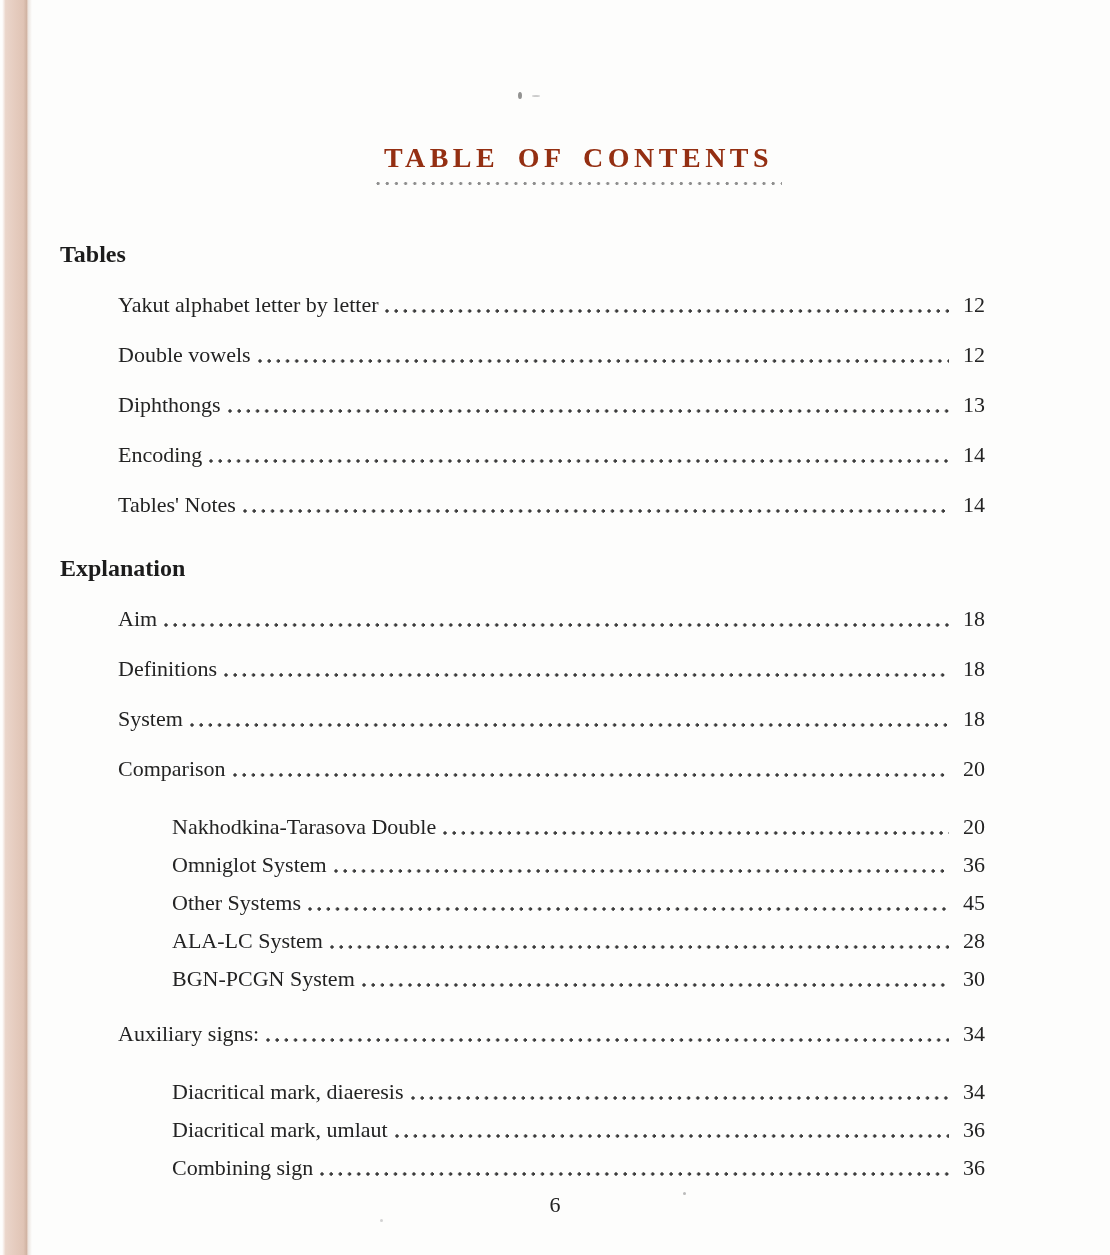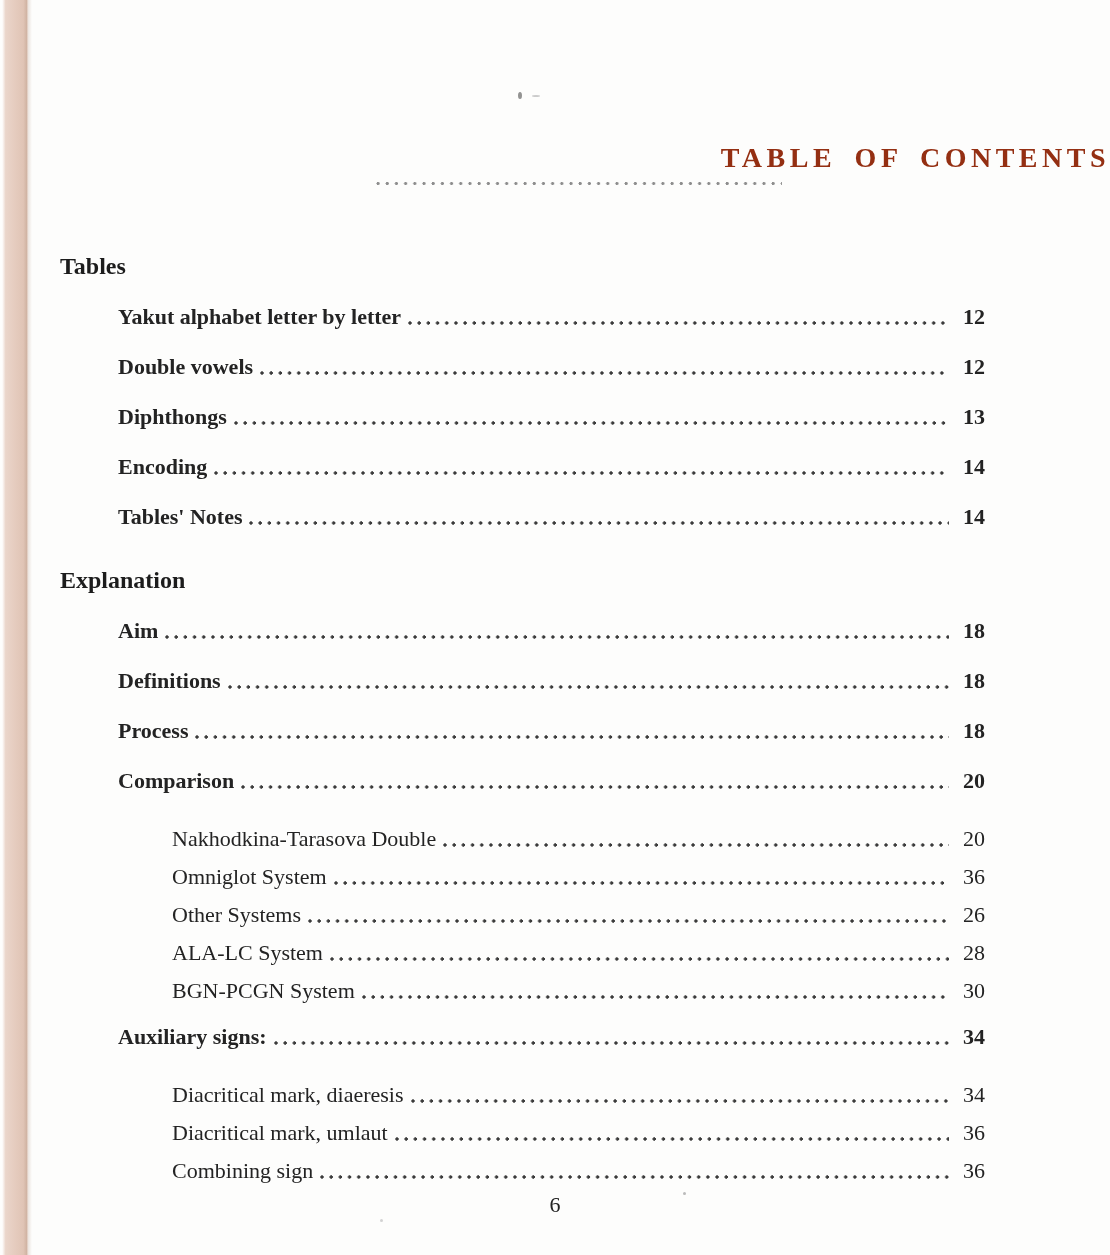--- a/index.html
+++ b/index.html
@@ -17,43 +17,43 @@
   .edge-strip{
     position:absolute;left:2px;top:0;bottom:0;width:26px;
     background:linear-gradient(to right,#ffffff 0%,#ead5ca 14%,#e6cdc0 45%,#e0c4b5 82%,#cfb2a1 96%,#f4ece7 100%);
   }
   .edge-strip::after{
     content:"";position:absolute;right:-4px;top:0;bottom:0;width:4px;
     background:linear-gradient(to right,rgba(180,150,130,.25),rgba(255,255,255,0));
   }
 
   
-  .title-wrap{position:absolute;top:142px;left:0;right:0;text-align:right;padding-left:47px;}
+  .title-wrap{position:absolute;top:142px;left:0;right:0;text-align:center;padding-left:47px;}
   .title{
     margin:0;
     font-size:28px;line-height:32px;font-weight:700;
     letter-spacing:4.5px;word-spacing:7px;
     color:var(--accent,#942f12);
   }
   .title-dots{
     margin:7px auto 0;width:406px;height:6px;
     background-image:radial-gradient(circle at 2px 2.5px,#8d8d8d 1.35px,rgba(0,0,0,0) 1.8px);
     background-size:9.2px 6px;background-repeat:repeat-x;background-position:left bottom;
   }
 
   
-  .toc{position:absolute;top:252px;left:60px;width:925px;font-size:22px;}
+  .toc{position:absolute;top:240px;left:60px;width:925px;font-size:22px;}
   .section + .section{margin-top:36px;}
   .heading{font-size:24px;line-height:28px;font-weight:700;color:#1c1c1c;}
   .entry{display:flex;align-items:stretch;line-height:26px;}
   .heading + .entry{margin-top:20px;}
-  .entry.l1{margin-top:24px;padding-left:58px;font-weight:bold;}
+  .entry.l1{margin-top:24px;padding-left:58px;}
   .entry.l2{margin-top:12px;padding-left:112px;}
   .entry.l1 + .entry.l2{margin-top:32px;}
-  .entry.l2 + .entry.l1{margin-top:20px;}
+  .entry.l2 + .entry.l1{margin-top:29px;}
   .entry .label{white-space:nowrap;}
   .entry .dots{
     flex:1 1 auto;margin:0 6px 0 7px;
     background-image:radial-gradient(circle at 2px 2px,#3b3b3b 1.45px,rgba(0,0,0,0) 1.9px);
     background-size:9.2px 4px;background-repeat:repeat-x;
     background-position:left 0 bottom 5px;
   }
   .entry .pg{min-width:30px;text-align:right;white-space:nowrap;}
 
   
@@ -112,21 +112,21 @@
           <span class="label">Aim</span>
           <span class="dots"></span>
           <span class="pg">18</span>
         </div>
         <div class="entry l1">
           <span class="label">Definitions</span>
           <span class="dots"></span>
           <span class="pg">18</span>
         </div>
         <div class="entry l1">
-          <span class="label">Process</span>
+          <span class="label">System</span>
           <span class="dots"></span>
           <span class="pg">18</span>
         </div>
         <div class="entry l1">
           <span class="label">Comparison</span>
           <span class="dots"></span>
           <span class="pg">20</span>
         </div>
         <div class="entry l2">
           <span class="label">Nakhodkina-Tarasova Double</span>
@@ -134,21 +134,21 @@
           <span class="pg">20</span>
         </div>
         <div class="entry l2">
           <span class="label">Omniglot System</span>
           <span class="dots"></span>
           <span class="pg">36</span>
         </div>
         <div class="entry l2">
           <span class="label">Other Systems</span>
           <span class="dots"></span>
-          <span class="pg">26</span>
+          <span class="pg">45</span>
         </div>
         <div class="entry l2">
           <span class="label">ALA-LC System</span>
           <span class="dots"></span>
           <span class="pg">28</span>
         </div>
         <div class="entry l2">
           <span class="label">BGN-PCGN System</span>
           <span class="dots"></span>
           <span class="pg">30</span>

